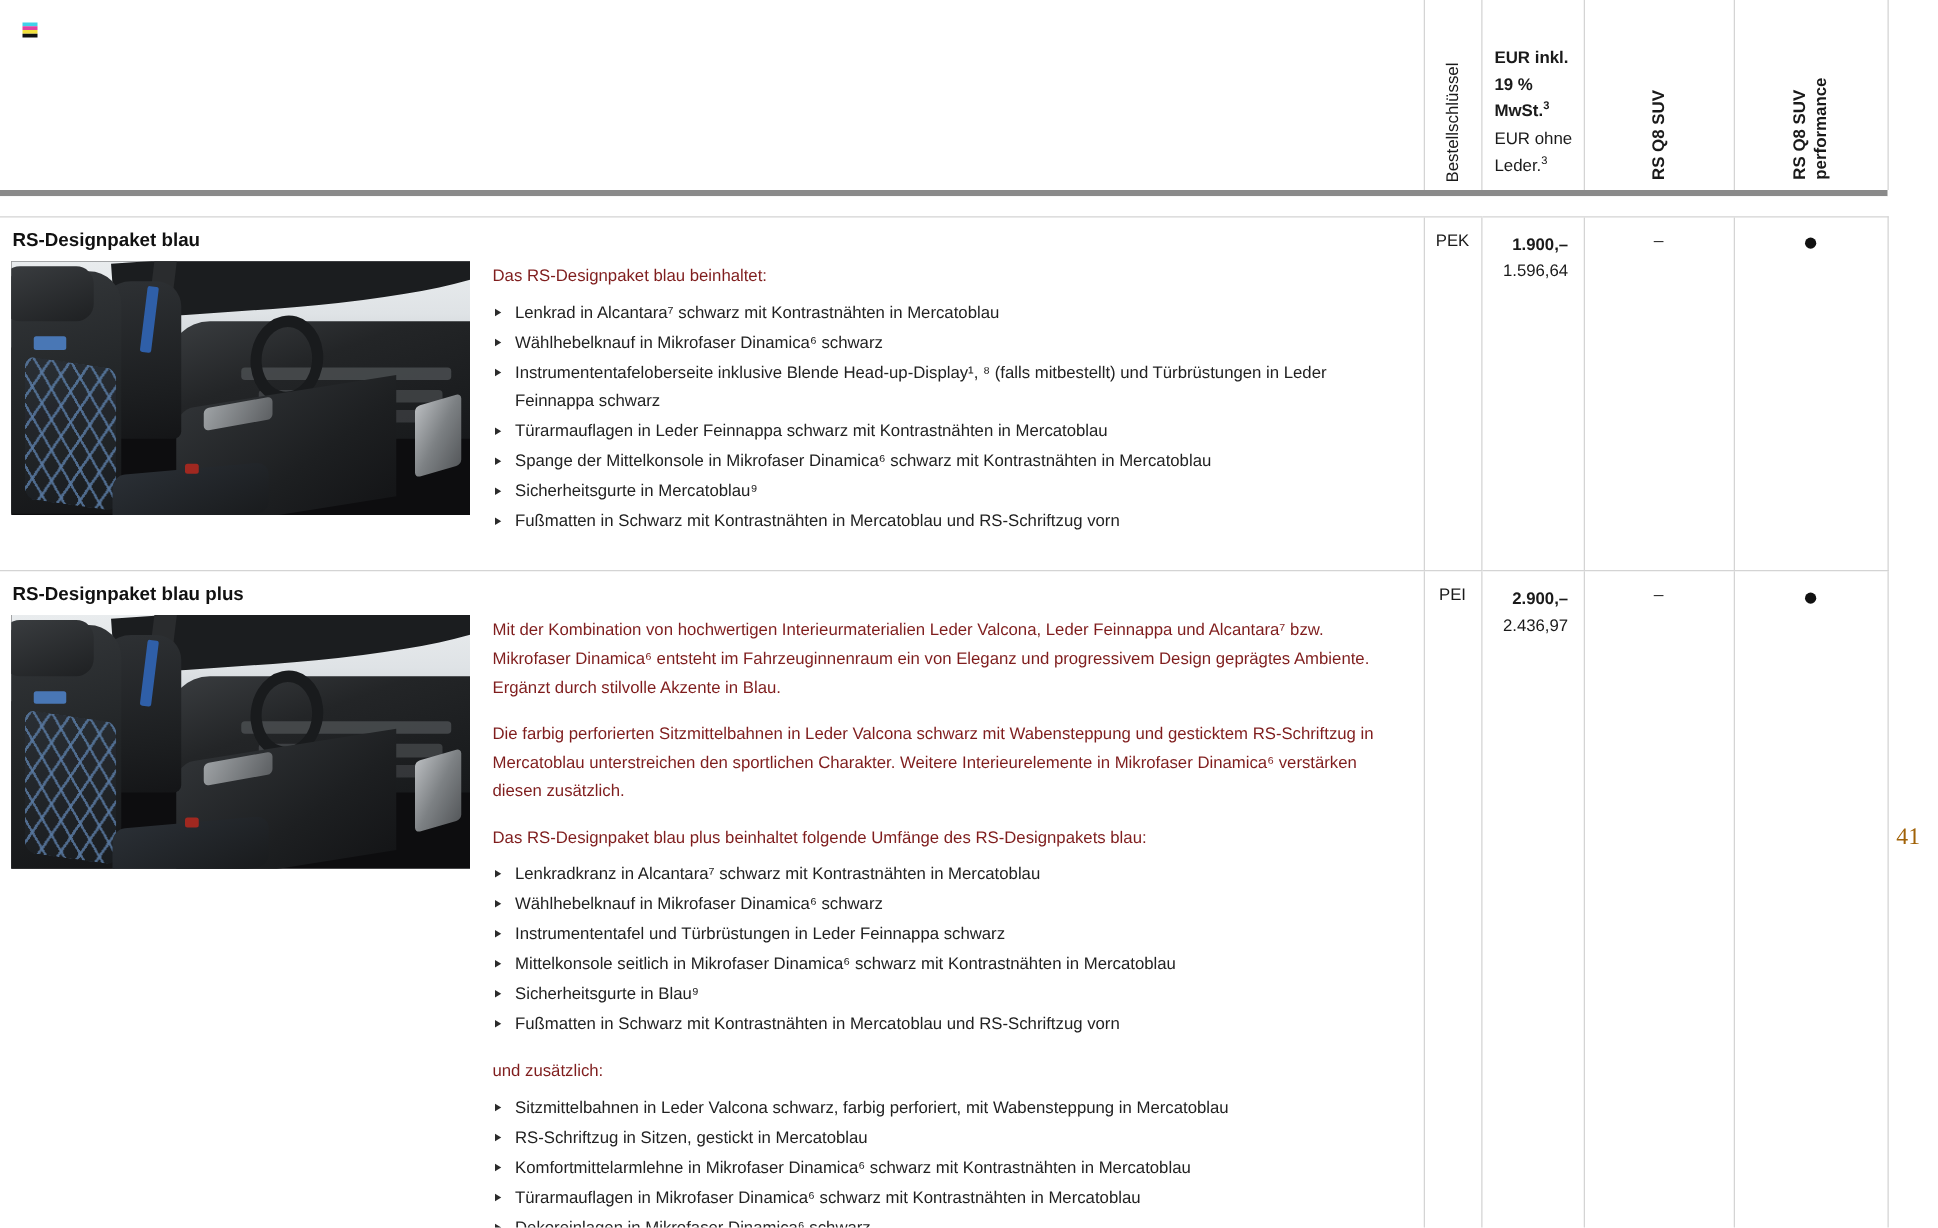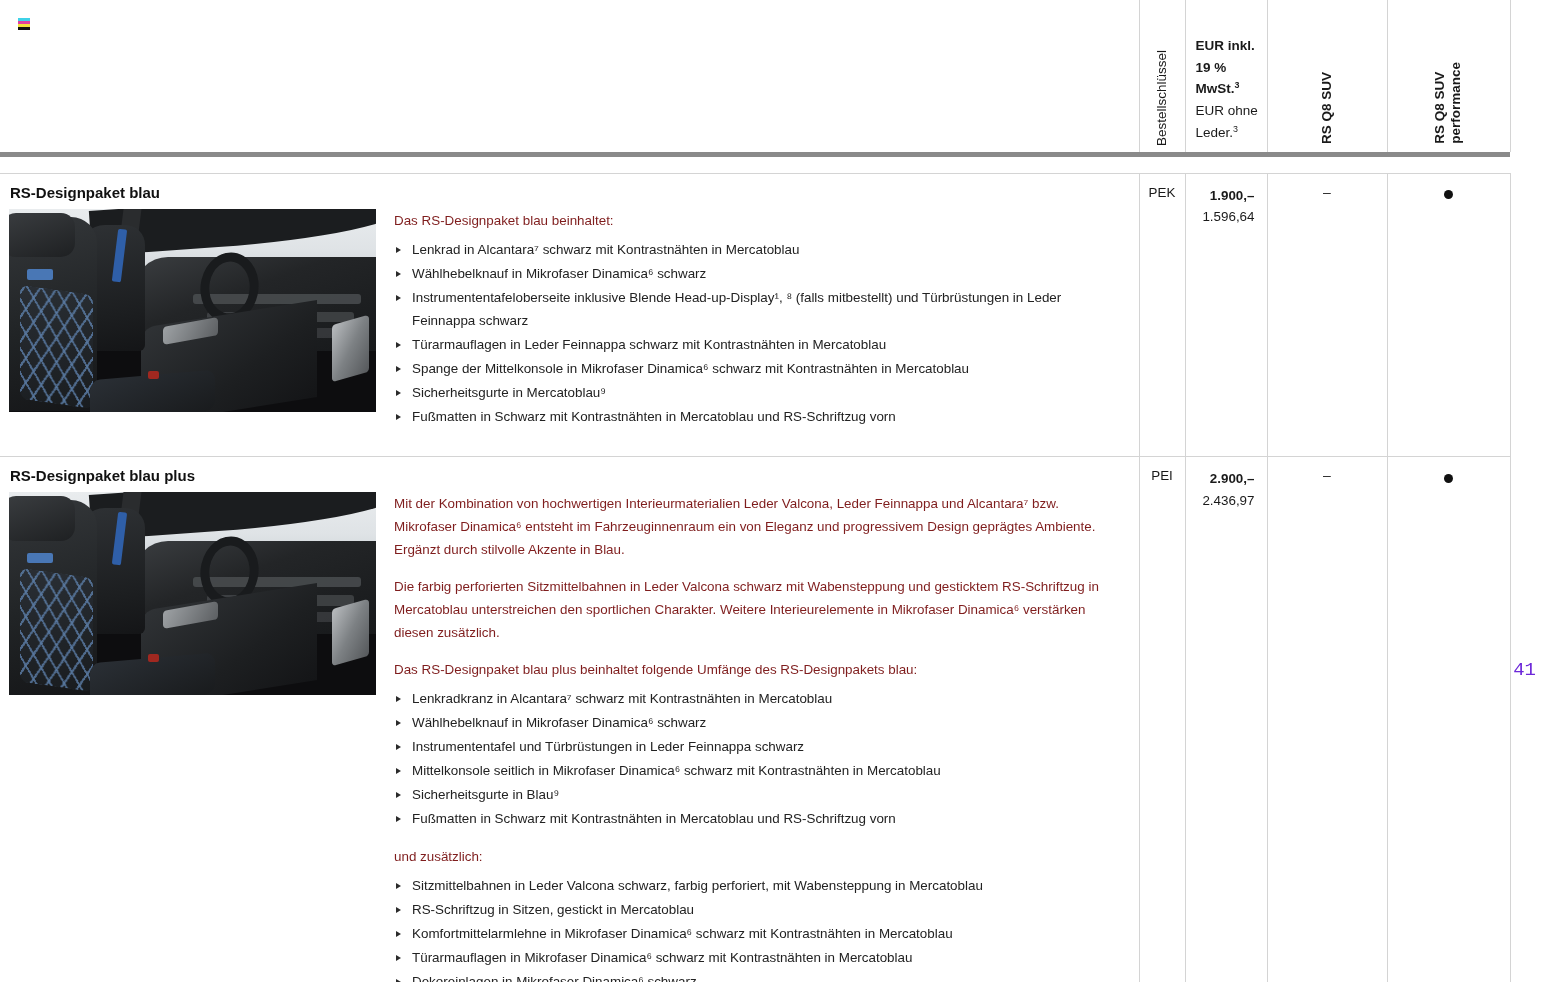--- a/index.html
+++ b/index.html
@@ -311,22 +311,22 @@
     border-radius: 50%; border: 1.4px solid #111; background: transparent;
     vertical-align: middle; margin-right: 2px; margin-bottom: 2px;
   }
   .footer .sep { display: inline-block; width: 10px; }
 
   .page-number {
     position: absolute;
     right: 14px;
     top: 659px;
     font-size: 19px;
-    color: #6d28d9;
-    font-family: Liberation Mono, monospace;
+    color: #a16207;
+    font-family: Liberation Serif, serif;
   }
 </style>
 </head>
 <body>
 
 <div class="page">
 
   <div class="reg-mark">
     <i style="background:#3fd2e8"></i>
     <i style="background:#e040a0"></i>

